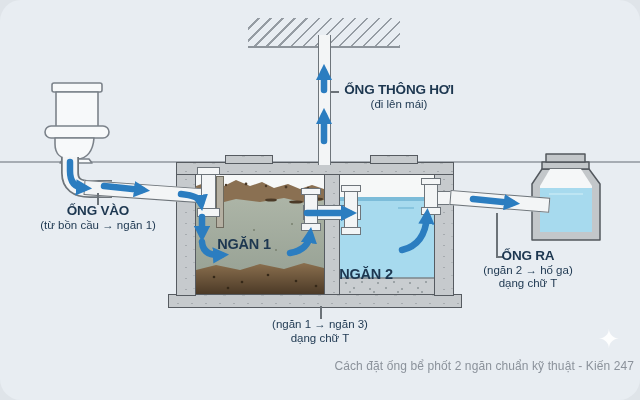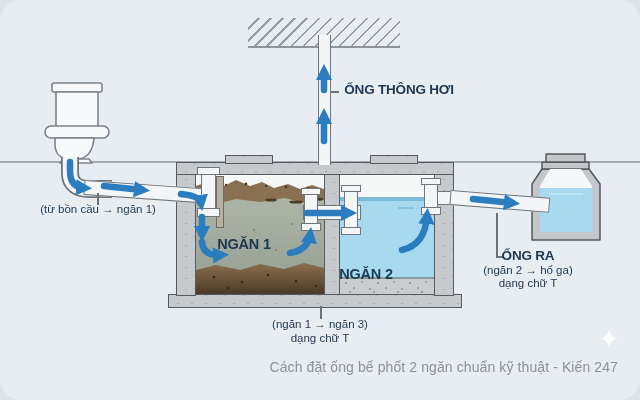--- a/index.html
+++ b/index.html
@@ -48,21 +48,21 @@
   .lbl .s{font-weight:500;font-size:11.5px;}
   .lbl-vent{left:336px;top:82px;width:126px;}
   .lbl-inlet{left:22px;top:203px;width:152px;}
   .lbl-c1{left:183px;top:236px;width:122px;}
   .lbl-c1 .t,.lbl-c2 .t{font-size:14.5px;}
   .lbl-c1 .s,.lbl-c2 .s{font-size:13px;font-weight:600;}
   .lbl-c2{left:307px;top:238px;width:118px;margin-top:28px;}
   .lbl-transfer{left:237px;top:318px;width:166px;}
   .lbl-outlet{left:452px;top:248px;width:152px;}
   .caption{
-    right:22px;top:359px;color:#8b929b;font-size:14px;
+    right:6px;top:359px;color:#8b929b;font-size:12px;
     text-align:right;letter-spacing:0.1px;
   }
   .sparkle{left:598px;top:324px;color:rgba(255,255,255,0.9);font-size:26px;}
   svg{display:block;}
 </style>
 </head>
 <body>
 
 <div class="stage">
 
@@ -220,23 +220,25 @@
   </svg>
 
   <div class="abs leader" style="left:331px;top:91px;width:8px;height:1.5px;"></div>
   <div class="abs leader" style="left:97px;top:193px;width:1.5px;height:12px;"></div>
   <div class="abs leader" style="left:320px;top:306px;width:1.5px;height:13px;"></div>
   <div class="abs leader" style="left:496px;top:213px;width:1.5px;height:44px;"></div>
   <div class="abs leader" style="left:496px;top:256px;width:8px;height:1.5px;"></div>
 
   <div class="abs lbl lbl-vent">
     <div class="t">ỐNG THÔNG HƠI</div>
+    <div class="s">(đi lên mái)</div>
   </div>
 
   <div class="abs lbl lbl-inlet">
+    <div class="t">ỐNG VÀO</div>
     <div class="s">(từ bồn cầu → ngăn 1)</div>
   </div>
 
   <div class="abs lbl lbl-c1">
     <div class="t">NGĂN 1</div>
   </div>
 
   <div class="abs lbl lbl-c2">
     <div class="t">NGĂN 2</div>
   </div>

